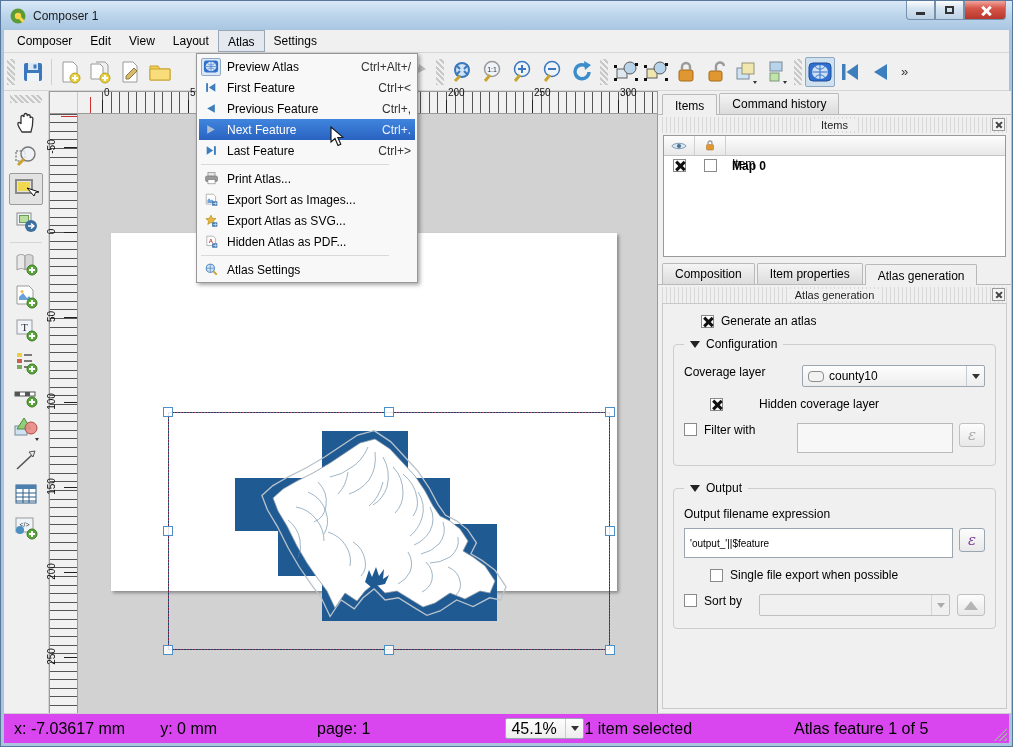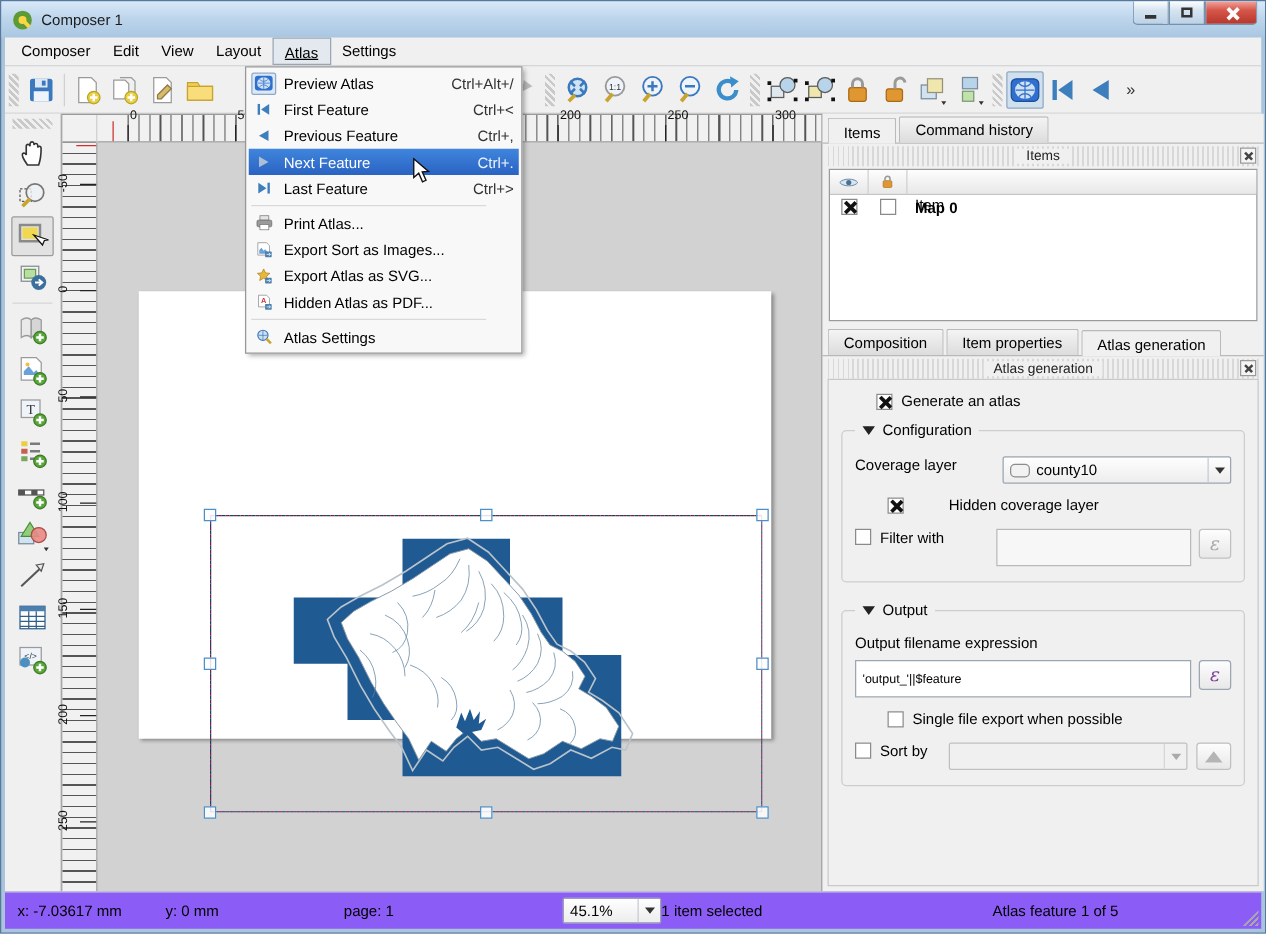--- a/index.html
+++ b/index.html
@@ -19,21 +19,21 @@
   .glyph-min { width:9px; height:3px; background:#333; margin-top:6px; }
   .glyph-max { width:9px; height:8px; border:2px solid #333; }
   .glyph-x { position:relative; width:11px; height:11px; }
   .glyph-x::before,.glyph-x::after { content:""; position:absolute; left:5px; top:0; width:3px; height:12px; background:#fff; }
   .glyph-x::before { transform:rotate(45deg);} .glyph-x::after { transform:rotate(-45deg);}
 
   
   .menubar { position:absolute; left:3px; top:29px; right:3px; height:23px; background:#f0f0f0; border-bottom:1px solid #d7d7d7;
     display:flex; align-items:stretch; padding-left:4px; }
   .menu-item { padding:4px 9px 0 9px; }
-  .menu-item.open { border:1px solid #9aa8b5; background:#e3e9ef;text-decoration:underline; }
+  .menu-item.open { border:1px solid #9aa8b5; background:#e3e9ef; }
 
   
   .toolbar { position:absolute; left:3px; top:52px; right:3px; height:38px; background:#f0f0f0; border-bottom:1px solid #d5d5d5;
     display:flex; align-items:center; }
   .grip { width:8px; height:26px; margin:0 3px;
     background:repeating-linear-gradient(45deg,#c9c9c9 0 2px,transparent 2px 4px); }
   .tb-btn { width:30px; height:30px; display:flex; align-items:center; justify-content:center; }
   .tb-btn.pressed { border:1px solid #8ea8c0; background:#cfe0ef; border-radius:2px; }
   .tb-sep { width:1px; height:26px; background:#d0d0d0; margin:0 3px; }
   .overflow-chevron { font-size:13px; color:#333; margin-left:6px; }
@@ -113,22 +113,22 @@
   .poly-icon { width:16px; height:11px; border:1px solid #8d8d8d; border-radius:4px; background:#f2f2f2; margin-right:5px; }
   .text-input { height:30px; background:#fff; border:1px solid #9aa6b1; padding:2px 5px; font-size:10px; display:flex; align-items:center; }
   .text-input.disabled { background:#f7f7f7; border-color:#b9b9b9; }
   .eps-btn { width:26px; height:24px; border:1px solid #9aa6b1; border-radius:3px; background:linear-gradient(#fdfdfd,#e8e8e8);
     display:flex; align-items:center; justify-content:center; font-size:15px; color:#7d3f98; font-style:italic; font-family:"DejaVu Serif", serif; }
   .eps-btn.disabled { color:#a9a9a9; border-color:#c0c0c0; }
   .up-btn { width:28px; height:22px; border:1px solid #c0c0c0; border-radius:3px; background:linear-gradient(#fdfdfd,#e8e8e8); display:flex; align-items:center; justify-content:center; }
   .up-tri { width:0; height:0; border-left:7px solid transparent; border-right:7px solid transparent; border-bottom:9px solid #b5b5b5; }
 
   
-  .statusbar { position:absolute; left:3px; right:3px; bottom:3px; height:30px; background:#8b5cf6; border-top:1px solid #cfcfcf;
-    display:flex; align-items:center; font-size:12px; }
+  .statusbar { position:absolute; left:3px; right:3px; bottom:3px; height:30px; background:#d946ef; border-top:1px solid #cfcfcf;
+    display:flex; align-items:center; font-size:16px; }
   .sb-item { margin-left:10px; }
   .sb-zoom { width:79px; height:21px; margin-left:135px; }
   .sb-sel { }
   .sb-atlas { position:absolute; left:790px; }
   .resize-grip { position:absolute; right:2px; bottom:2px; width:13px; height:13px;
     background:repeating-linear-gradient(135deg,transparent 0 2px,#a9a9a9 2px 3.5px); clip-path:polygon(100% 0,100% 100%,0 100%); }
 
   .cursor { position:absolute; z-index:99; }
   svg { display:block; }
 </style>

